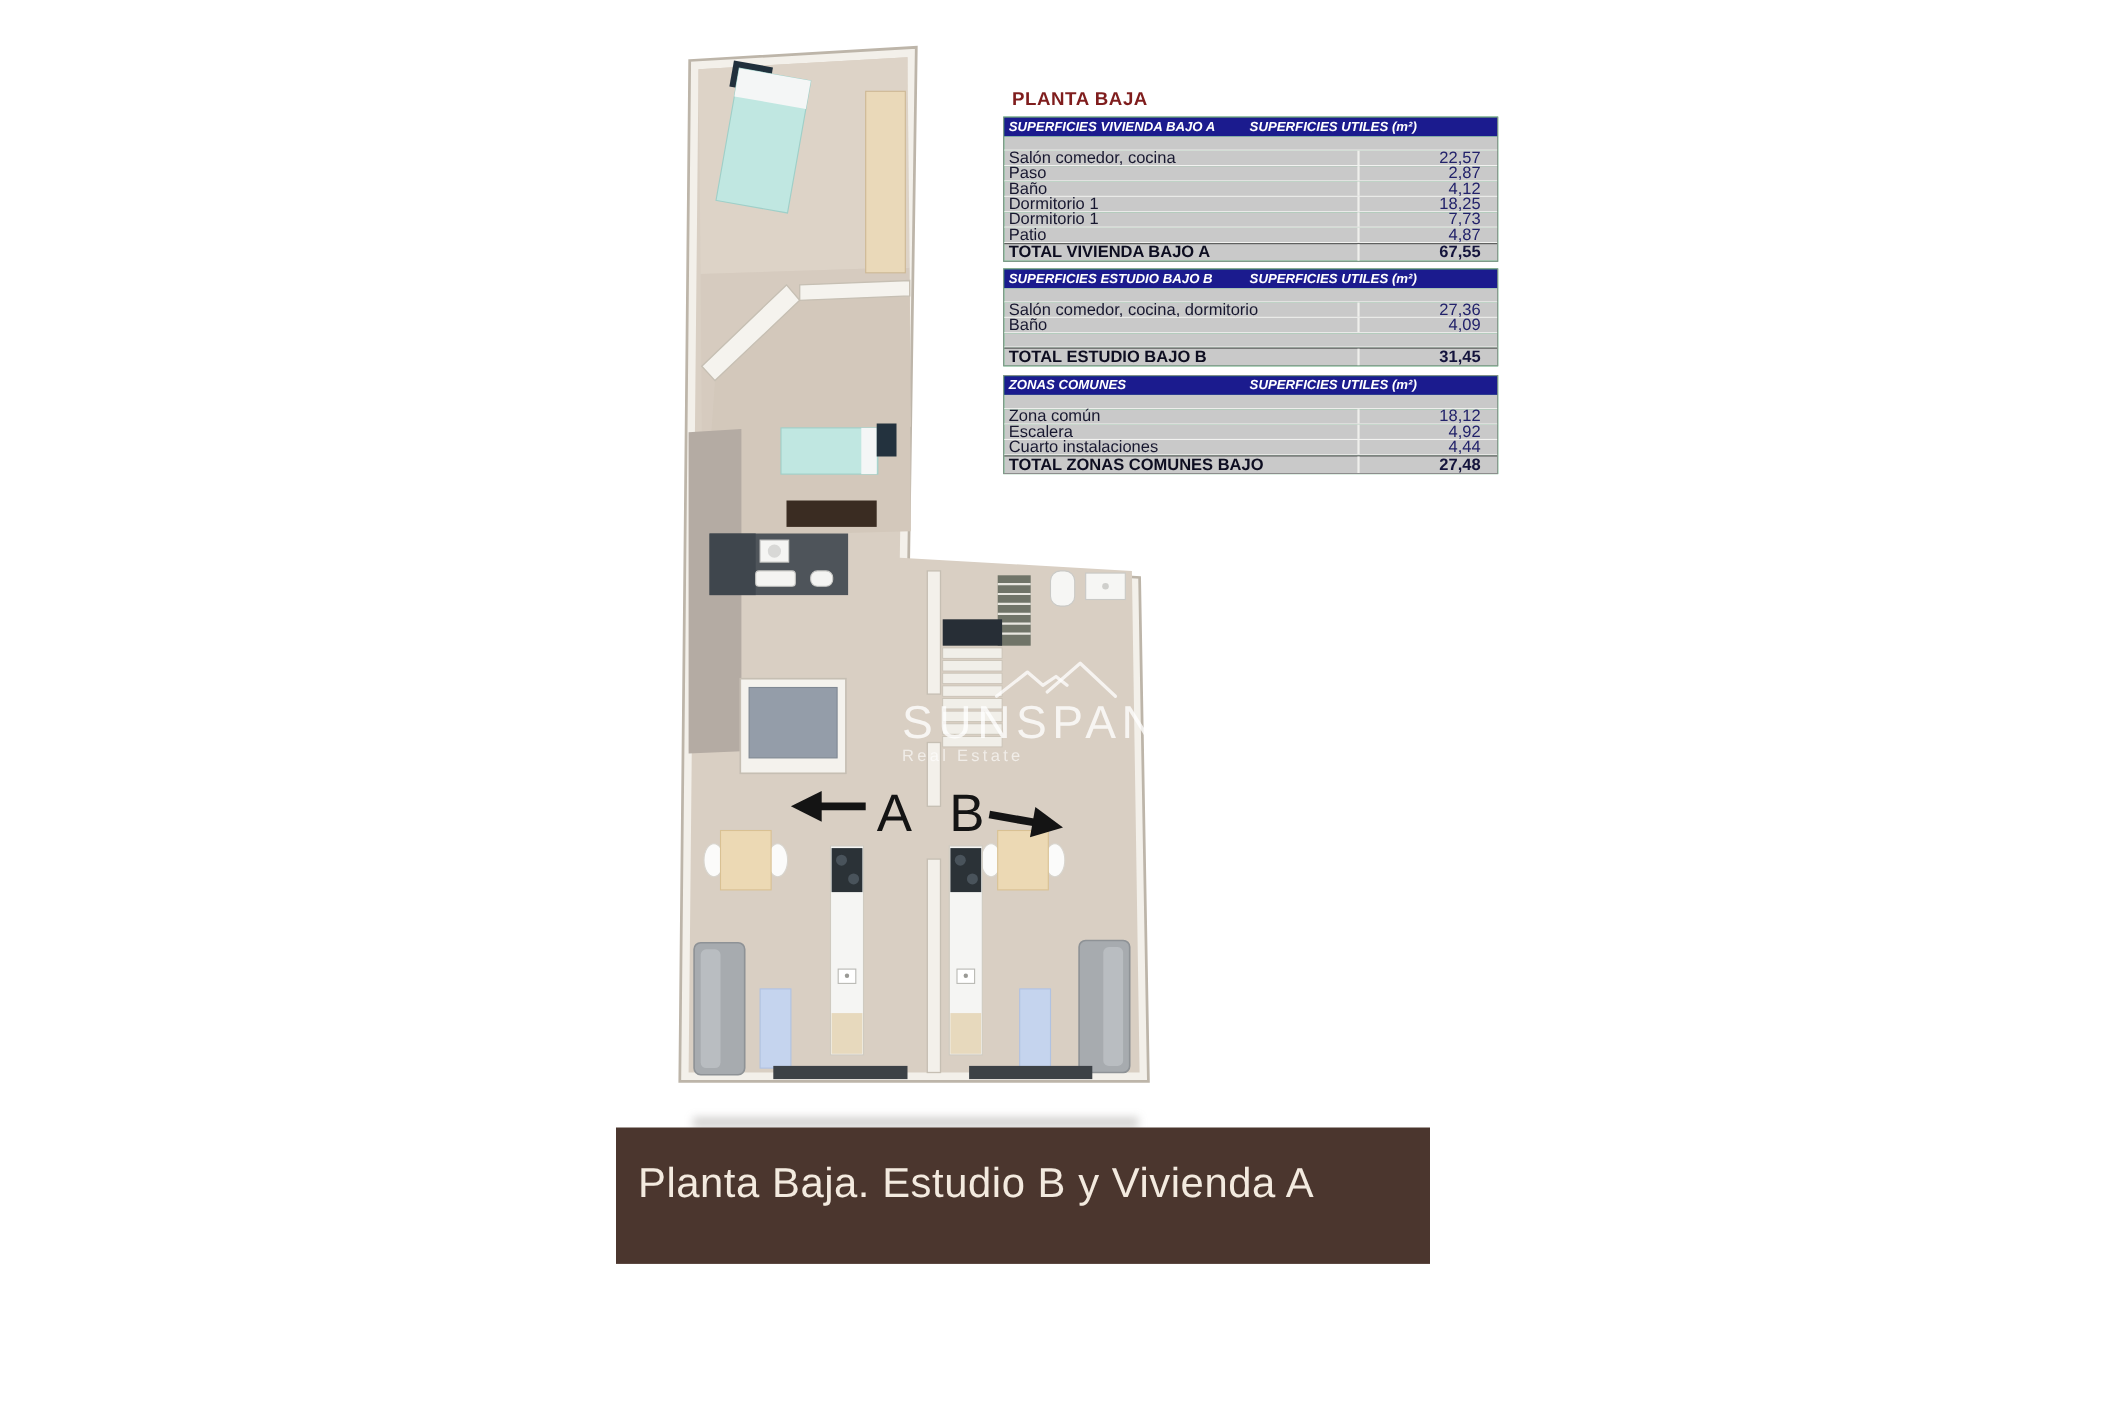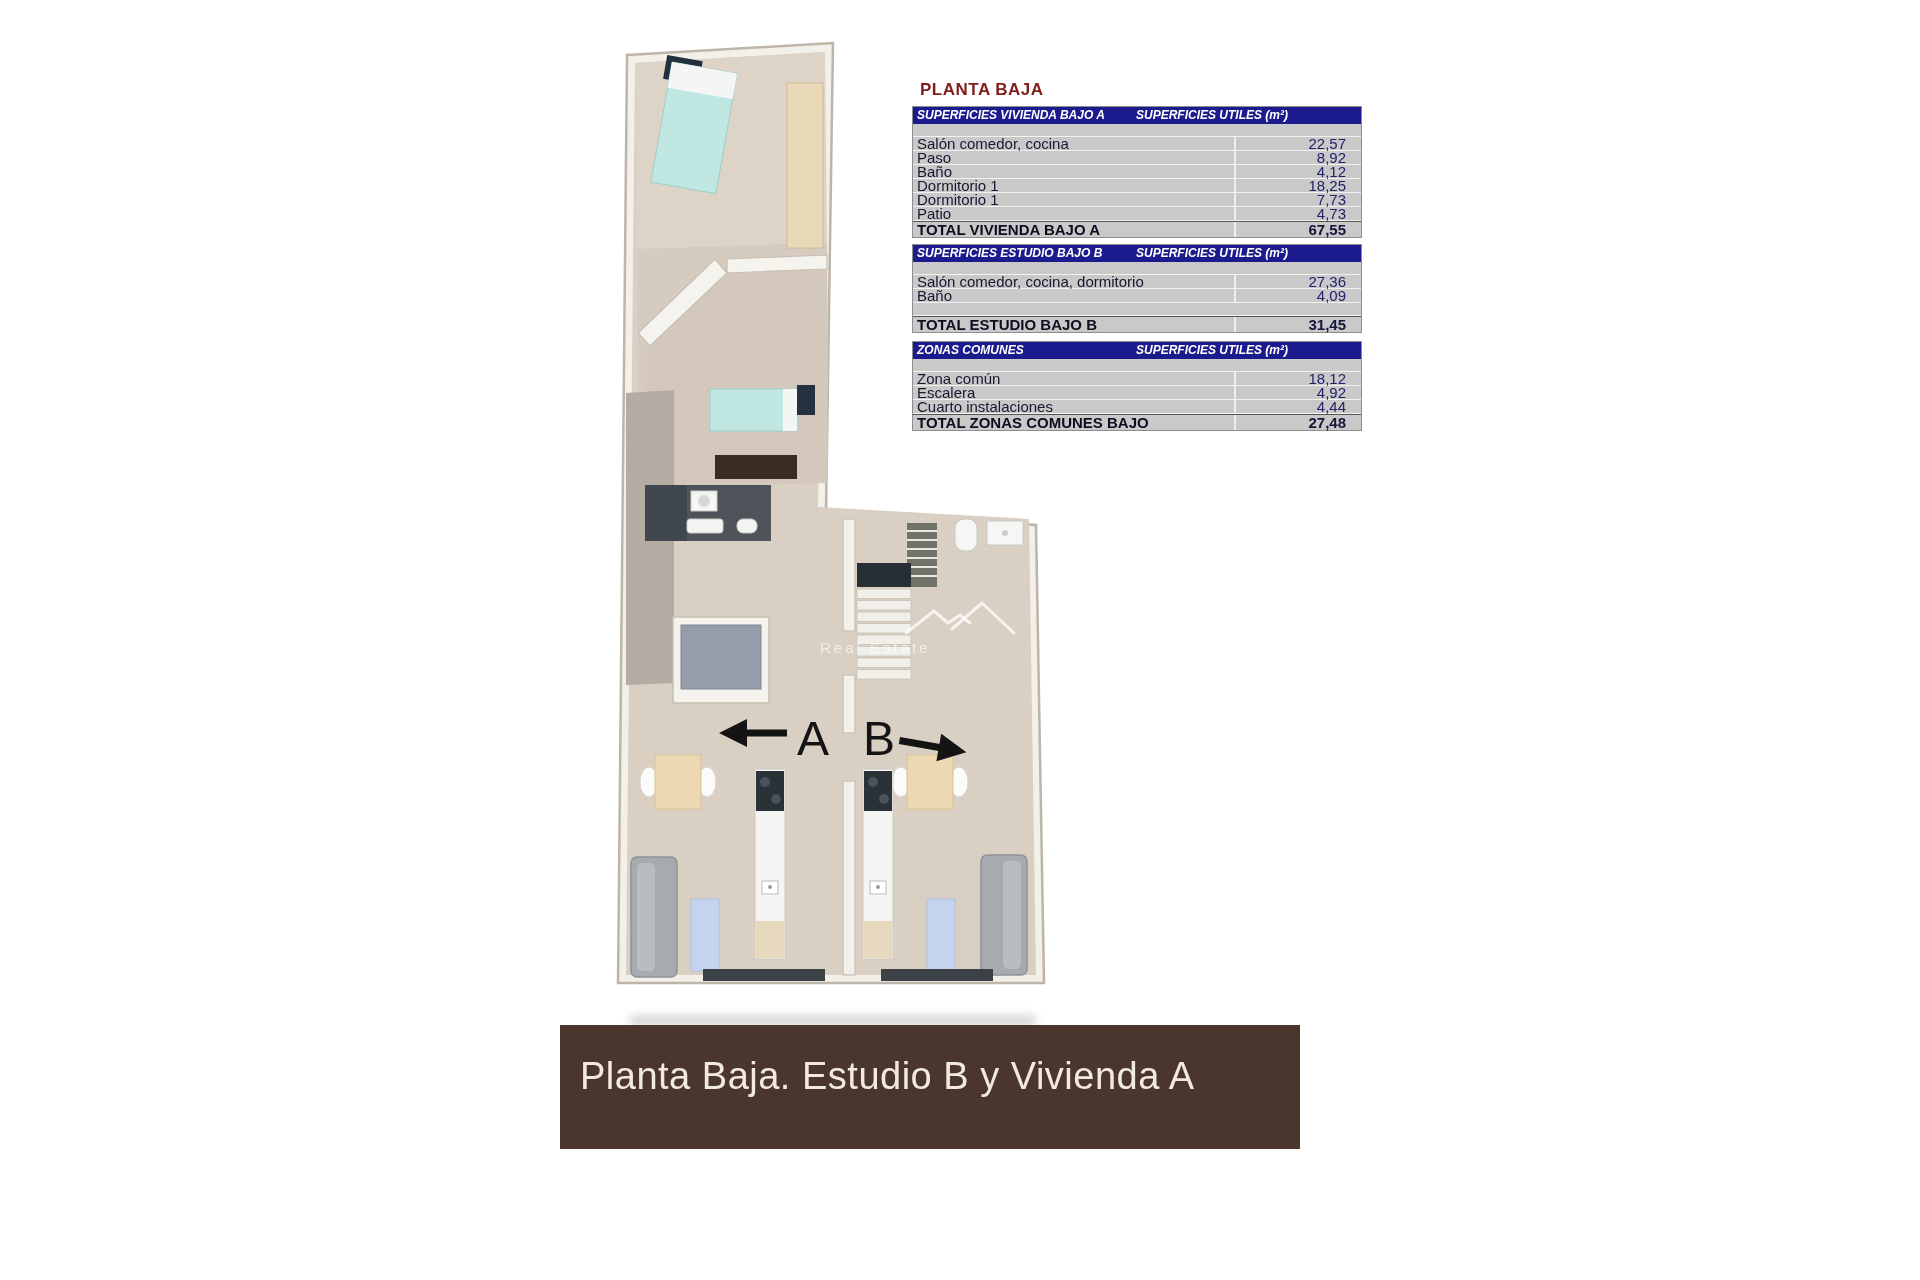--- a/index.html
+++ b/index.html
@@ -188,54 +188,55 @@
   </svg>
 </div>
 
 <div id="plan-shadow" class="abs"></div>
 
 <div id="watermark" class="abs">
   <svg width="120" height="42" viewBox="0 0 120 42">
     <path d="M6 38 L34 16 L48 28 L60 20 L70 28" fill="none" stroke="rgba(255,255,255,.75)" stroke-width="3" stroke-linecap="round" stroke-linejoin="round"></path>
     <path d="M52 34 L82 8 L114 38" fill="none" stroke="rgba(255,255,255,.75)" stroke-width="3" stroke-linecap="round" stroke-linejoin="round"></path>
   </svg>
+  <div class="wm-brand">SUNSPANIA</div>
   <div class="wm-tag">Real Estate</div>
 </div>
 
 <div id="plan-title" class="abs">PLANTA BAJA</div>
 
 <div class="stable abs" style="top:106px;">
   <div class="shead">
     <div class="h-left">SUPERFICIES VIVIENDA BAJO A</div>
     <div class="h-right">SUPERFICIES UTILES  (m²)</div>
   </div>
   <div class="spacer"></div>
   <div class="srow">
     <div class="lbl">Salón comedor, cocina</div>
     <div class="val">22,57</div>
   </div>
   <div class="srow">
     <div class="lbl">Paso</div>
-    <div class="val">8,92</div>
+    <div class="val">2,87</div>
   </div>
   <div class="srow">
     <div class="lbl">Baño</div>
     <div class="val">4,12</div>
   </div>
   <div class="srow">
     <div class="lbl">Dormitorio 1</div>
     <div class="val">18,25</div>
   </div>
   <div class="srow">
     <div class="lbl">Dormitorio 1</div>
     <div class="val">7,73</div>
   </div>
   <div class="srow">
     <div class="lbl">Patio</div>
-    <div class="val">4,73</div>
+    <div class="val">4,87</div>
   </div>
   <div class="srow total">
     <div class="lbl">TOTAL VIVIENDA BAJO A</div>
     <div class="val">67,55</div>
   </div>
 </div>
 
 <div class="stable abs" style="top:244px;">
   <div class="shead">
     <div class="h-left">SUPERFICIES ESTUDIO BAJO B</div>

